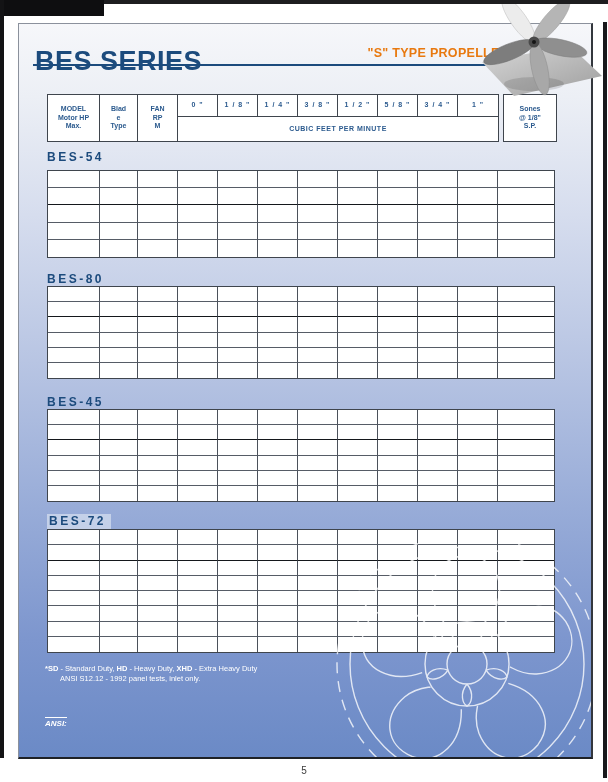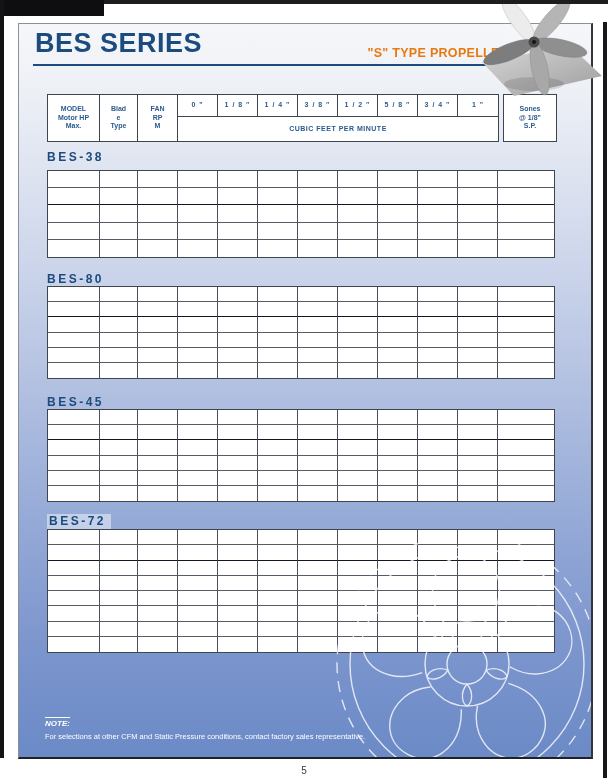--- a/index.html
+++ b/index.html
@@ -20,21 +20,21 @@
     border:1px solid #8b919c;
     border-right:2px solid #33373d;
     border-bottom:2px solid #1e2126;
     overflow:hidden;
     background:linear-gradient(180deg,
       var(--page-bg-top) 0%, #eceff5 10%, #d6ddee 26%, #b8c5e3 46%,
       #98acd8 66%, #7d96ce 84%, var(--page-bg-bottom) 100%);
   }
 
   .page-title{
-    position:absolute;left:16px;top:4px;margin:0;
+    position:absolute;left:16px;top:22px;margin:0;
     font-size:27px;font-weight:bold;letter-spacing:.5px;color:var(--navy);
   }
   .title-underline{position:absolute;left:14px;top:40px;width:556px;height:2px;background:var(--navy);}
   .propeller-tag{
     position:absolute;left:330px;top:22px;width:160px;text-align:right;
     font-size:12.5px;font-weight:bold;letter-spacing:.3px;color:var(--orange);
   }
   .subtitle{
     position:absolute;left:66px;top:46px;
     font-size:13px;font-weight:bold;letter-spacing:1.5px;color:var(--navy);
@@ -146,21 +146,21 @@
       <div class="hc-press" style="white-space: pre-line;">5 / 8 "</div>
       <div class="hc-press" style="white-space: pre-line;">3 / 4 "</div>
       <div class="hc-press" style="white-space: pre-line;">1 "</div>
       <div class="hc-cfm" style="white-space: pre-line;">CUBIC FEET PER MINUTE</div>
     </div>
     <div class="hdr-sones" style="white-space: pre-line;">Sones
 @ 1/8"
 S.P.</div>
   </div>
 
-  <div class="section-label" id="label-0" style="white-space: pre-line;">BES-38</div>
+  <div class="section-label" id="label-0" style="white-space: pre-line;">BES-54</div>
   <div class="sec-grid" id="grid-0">
       <div class="row">
         <div class="cell"></div>
         <div class="cell"></div>
         <div class="cell"></div>
         <div class="cell"></div>
         <div class="cell"></div>
         <div class="cell"></div>
         <div class="cell"></div>
         <div class="cell"></div>
@@ -536,25 +536,26 @@
         <path d="M 0,-20 C -8,-30 -4,-40 0,-42 C 4,-40 8,-30 0,-20" transform="rotate(36)"></path>
         <path d="M 0,-20 C -8,-30 -4,-40 0,-42 C 4,-40 8,-30 0,-20" transform="rotate(108)"></path>
         <path d="M 0,-20 C -8,-30 -4,-40 0,-42 C 4,-40 8,-30 0,-20" transform="rotate(180)"></path>
         <path d="M 0,-20 C -8,-30 -4,-40 0,-42 C 4,-40 8,-30 0,-20" transform="rotate(252)"></path>
         <path d="M 0,-20 C -8,-30 -4,-40 0,-42 C 4,-40 8,-30 0,-20" transform="rotate(324)"></path>
       </g>
     </g>
   </svg>
 
   <div class="footnotes">
+    <div class="l1"><span style="font-weight: bold;">*SD</span><span> - Standard Duty, </span><span style="font-weight: bold;">HD</span><span> - Heavy Duty, </span><span style="font-weight: bold;">XHD</span><span> - Extra Heavy Duty</span></div>
+    <div class="l4" style="white-space: pre-line;">ANSI S12.12 - 1992 panel tests, inlet only.</div>
   </div>
 
   <div class="note-block">
-    <span class="note-label" style="white-space: pre-line;">NOTE:</span>
-    <div class="note-text" style="white-space: pre-line;">For selections at other CFM and Static Pressure conditions, contact factory sales representative.</div>
+    <span class="note-label" style="white-space: pre-line;">ANSI:</span>
   </div>
 
 </div>
 
 <svg class="prop-photo" width="134" height="100" viewBox="0 0 134 100">
   <defs>
     <linearGradient id="plate" x1="0" y1="0" x2="1" y2="1">
       <stop offset="0" stop-color="#d7d7d7"></stop>
       <stop offset="1" stop-color="#9e9e9e"></stop>
     </linearGradient>

